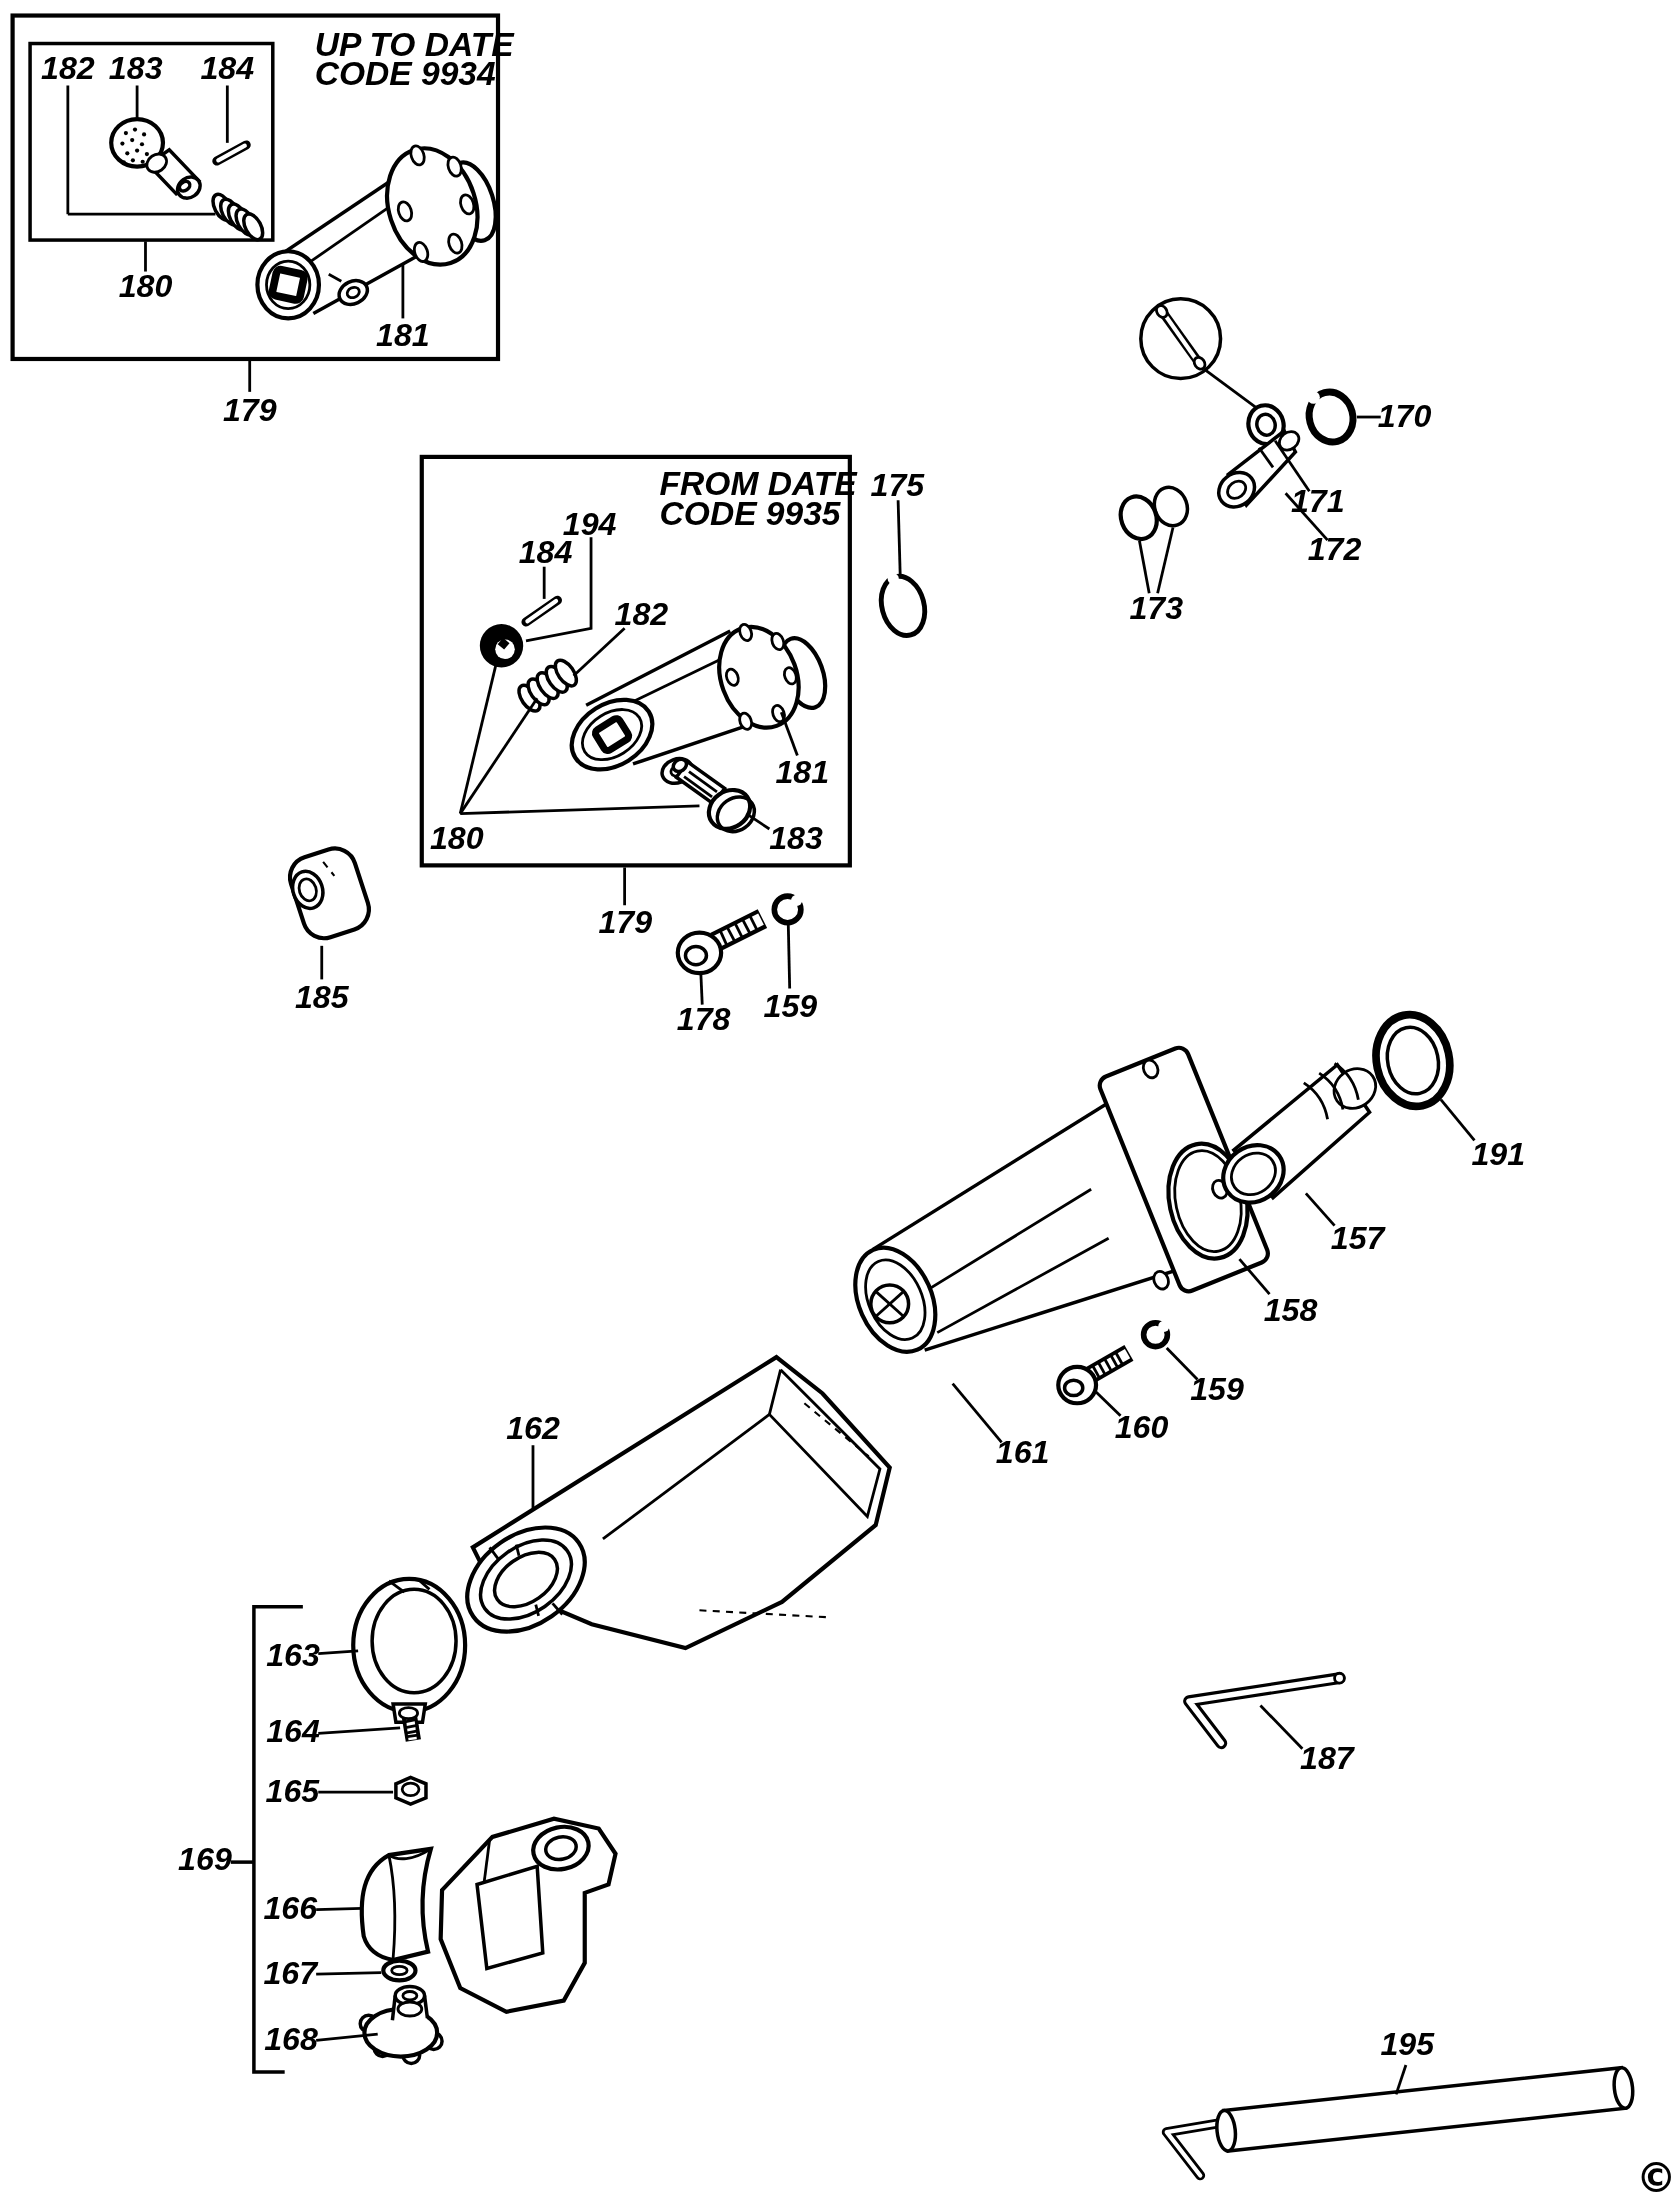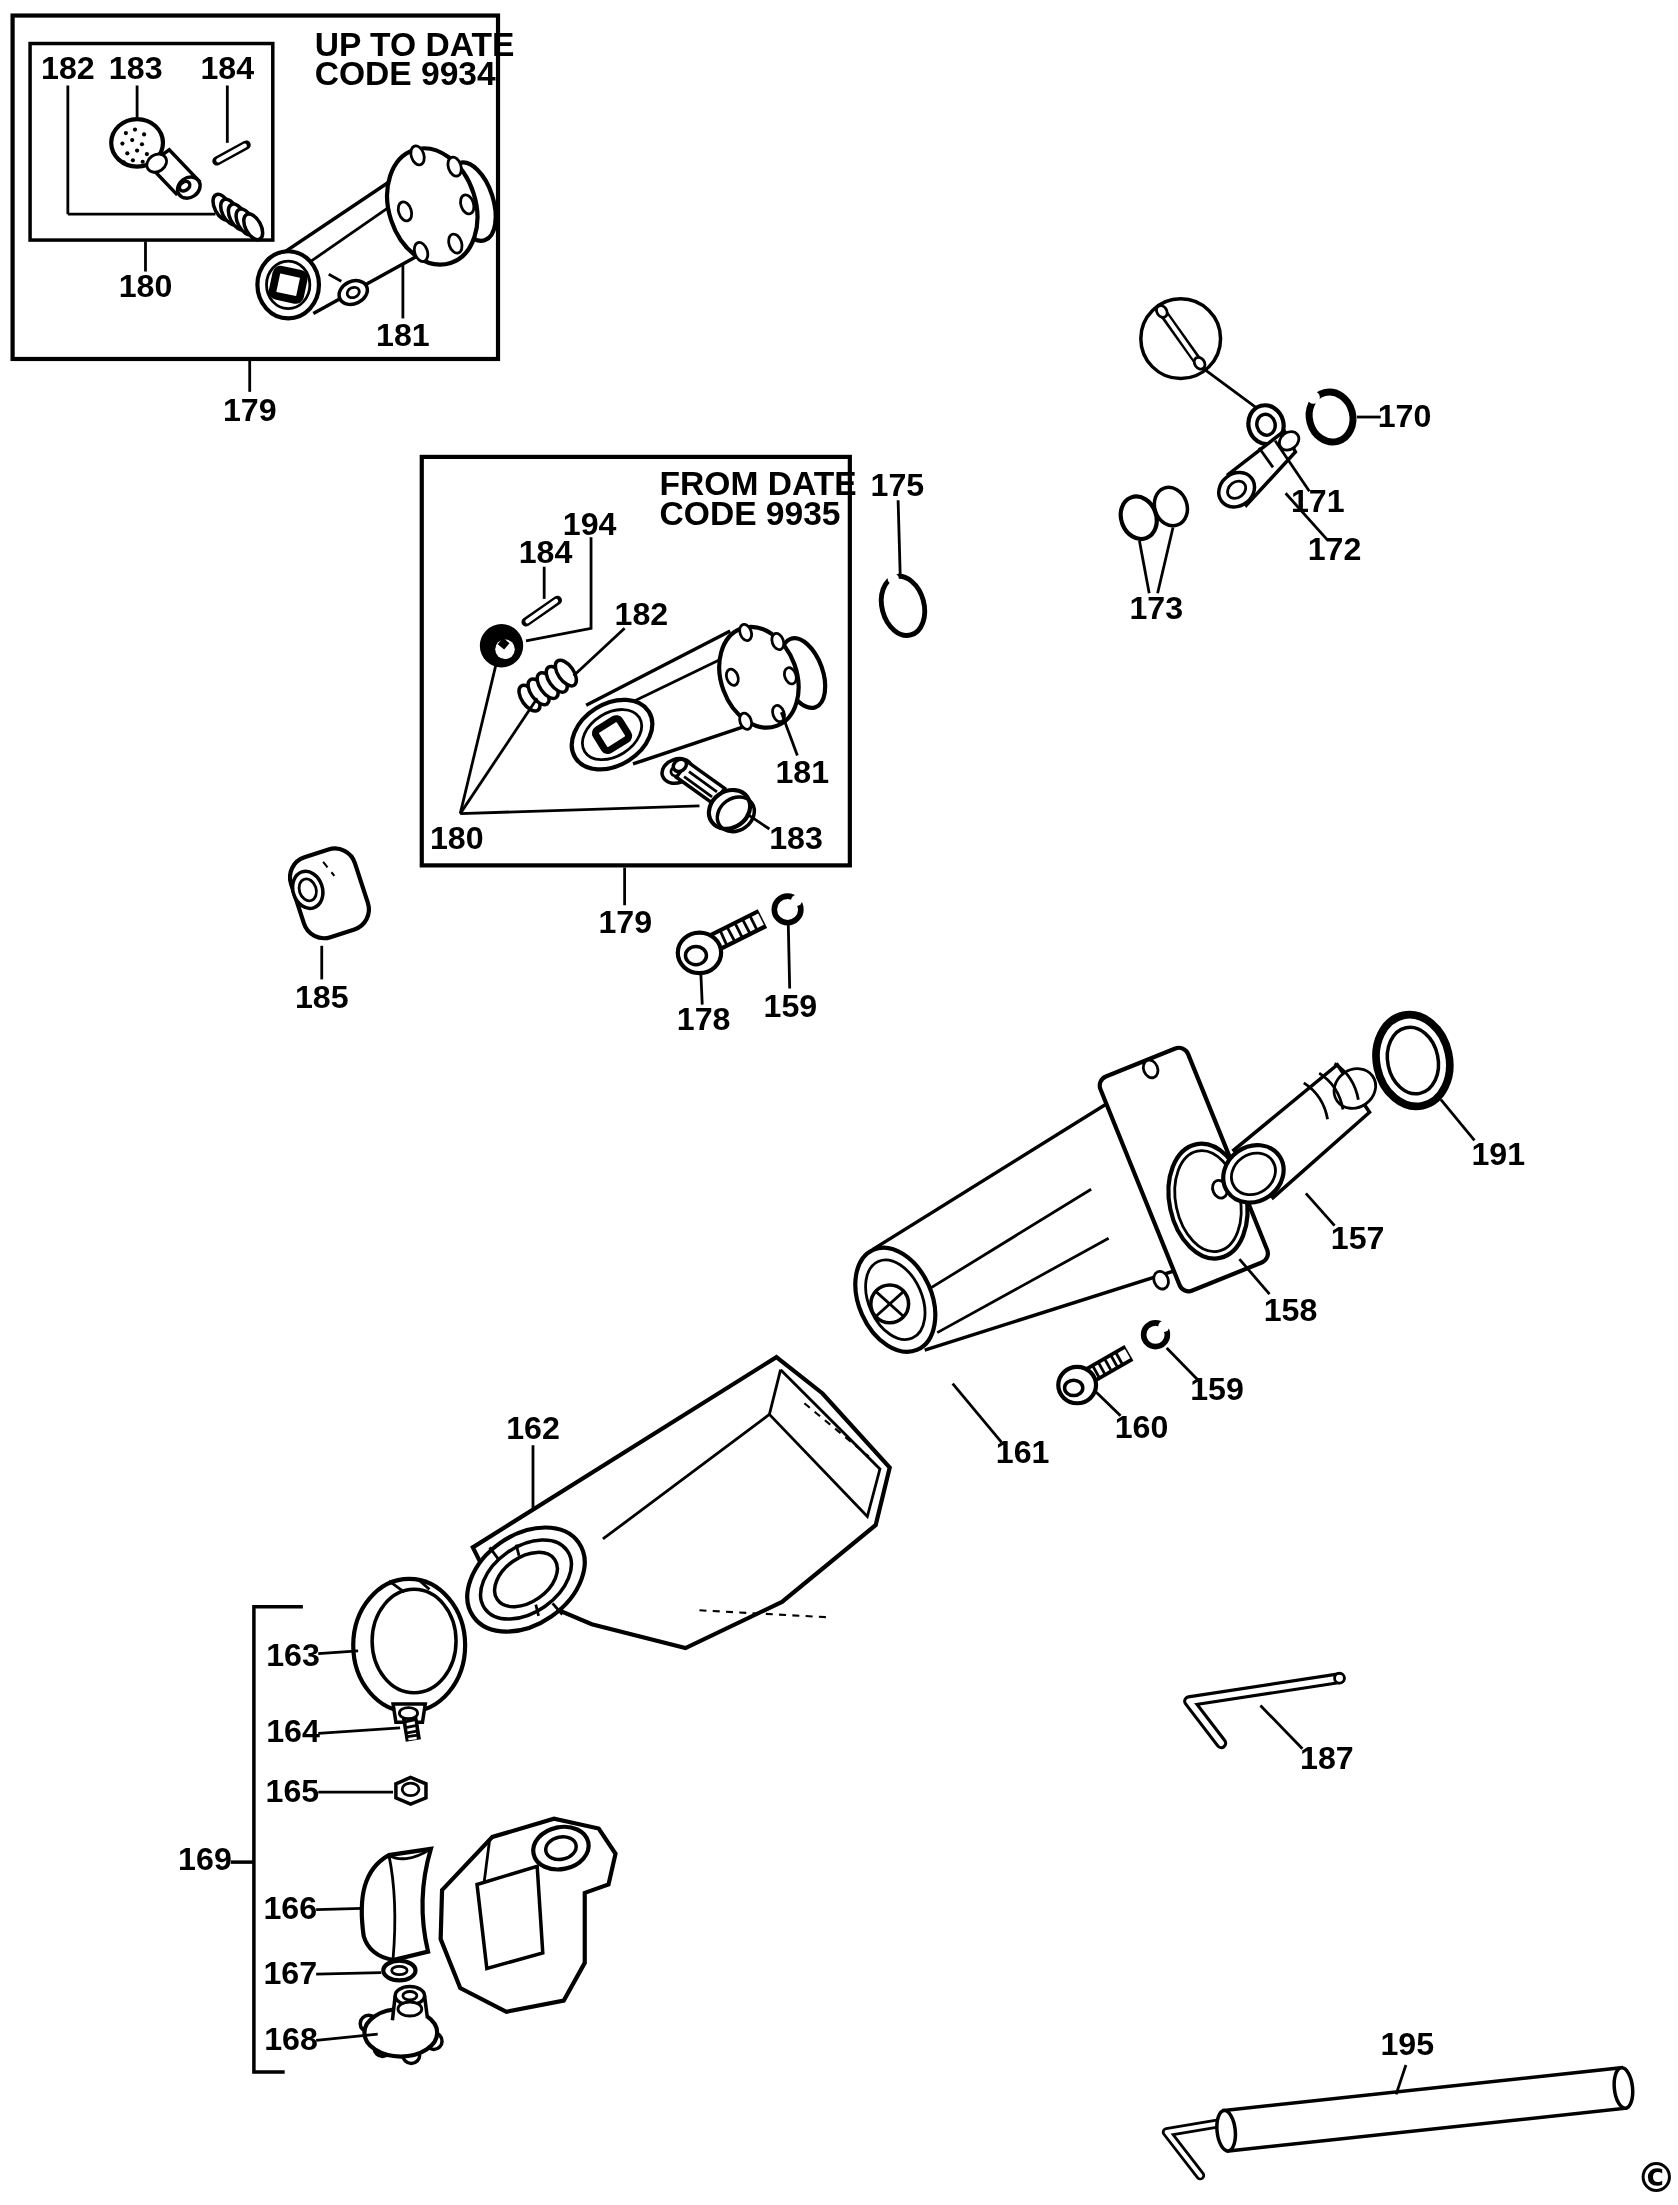--- a/index.html
+++ b/index.html
@@ -1,16 +1,16 @@
 <!DOCTYPE html>
 <html style="font-size:11.2px"><head>
 <meta charset="utf-8">
 <style>
   html,body{margin:0;padding:0;background:#ffffff;}
-  .page{position:relative;width:1678px;height:2205px;background:#ffffff;overflow:hidden;}
+  .page{position:relative;width:1678px;height:2205px;background:#ffffff;overflow:hidden;font-style:italic;}
   svg{position:absolute;left:0;top:0;}
   .lbl{font-family:"Liberation Sans",sans-serif;font-weight:bold;font-size:46px;fill:#000;}
   .title{font-family:"Liberation Sans",sans-serif;font-weight:bold;font-size:48px;fill:#000;}
   .cpy{font-family:"DejaVu Sans",sans-serif;font-weight:bold;font-size:58px;fill:#000;}
   .ln{stroke:#000;stroke-width:4;fill:none;}
   .ln2{stroke:#000;stroke-width:5;fill:none;}
   .box{fill:none;stroke:#000;stroke-width:6;}
   .part{fill:#ffffff;stroke:#000;stroke-width:6;}
   .part4{fill:#ffffff;stroke:#000;stroke-width:4;}
   .part5{fill:#ffffff;stroke:#000;stroke-width:5;}

